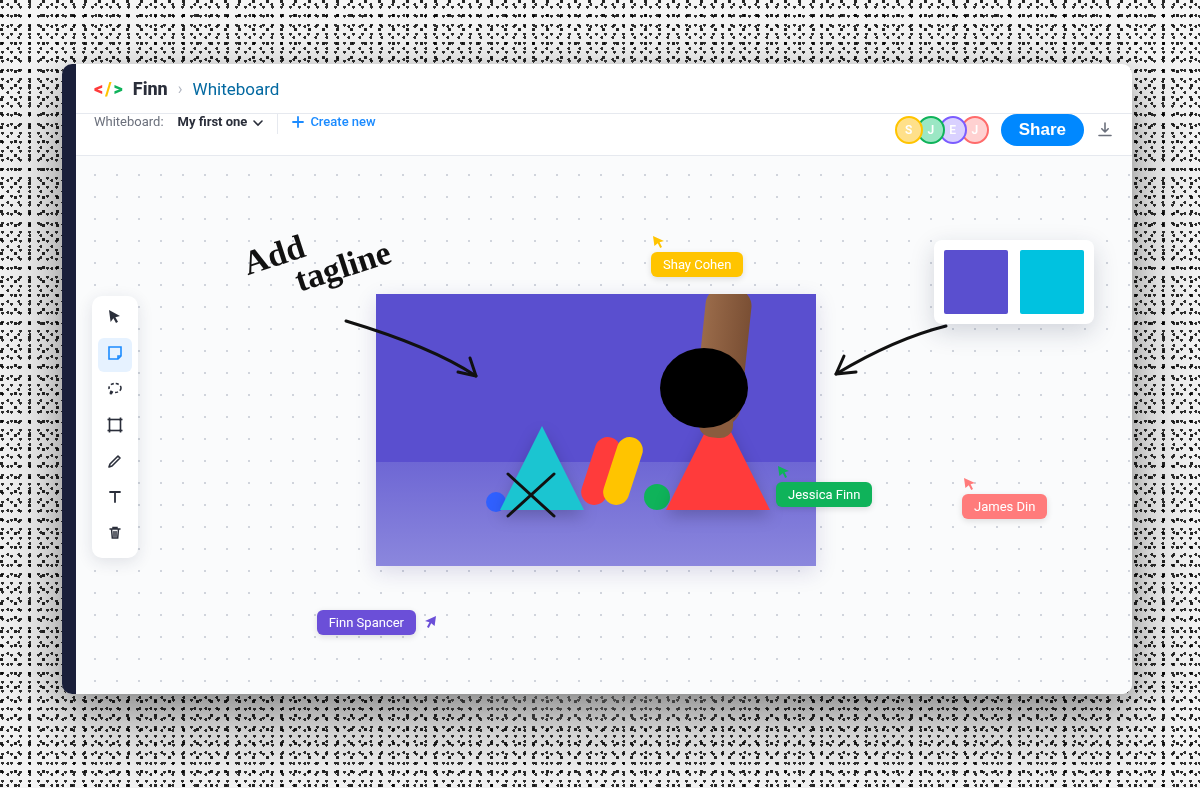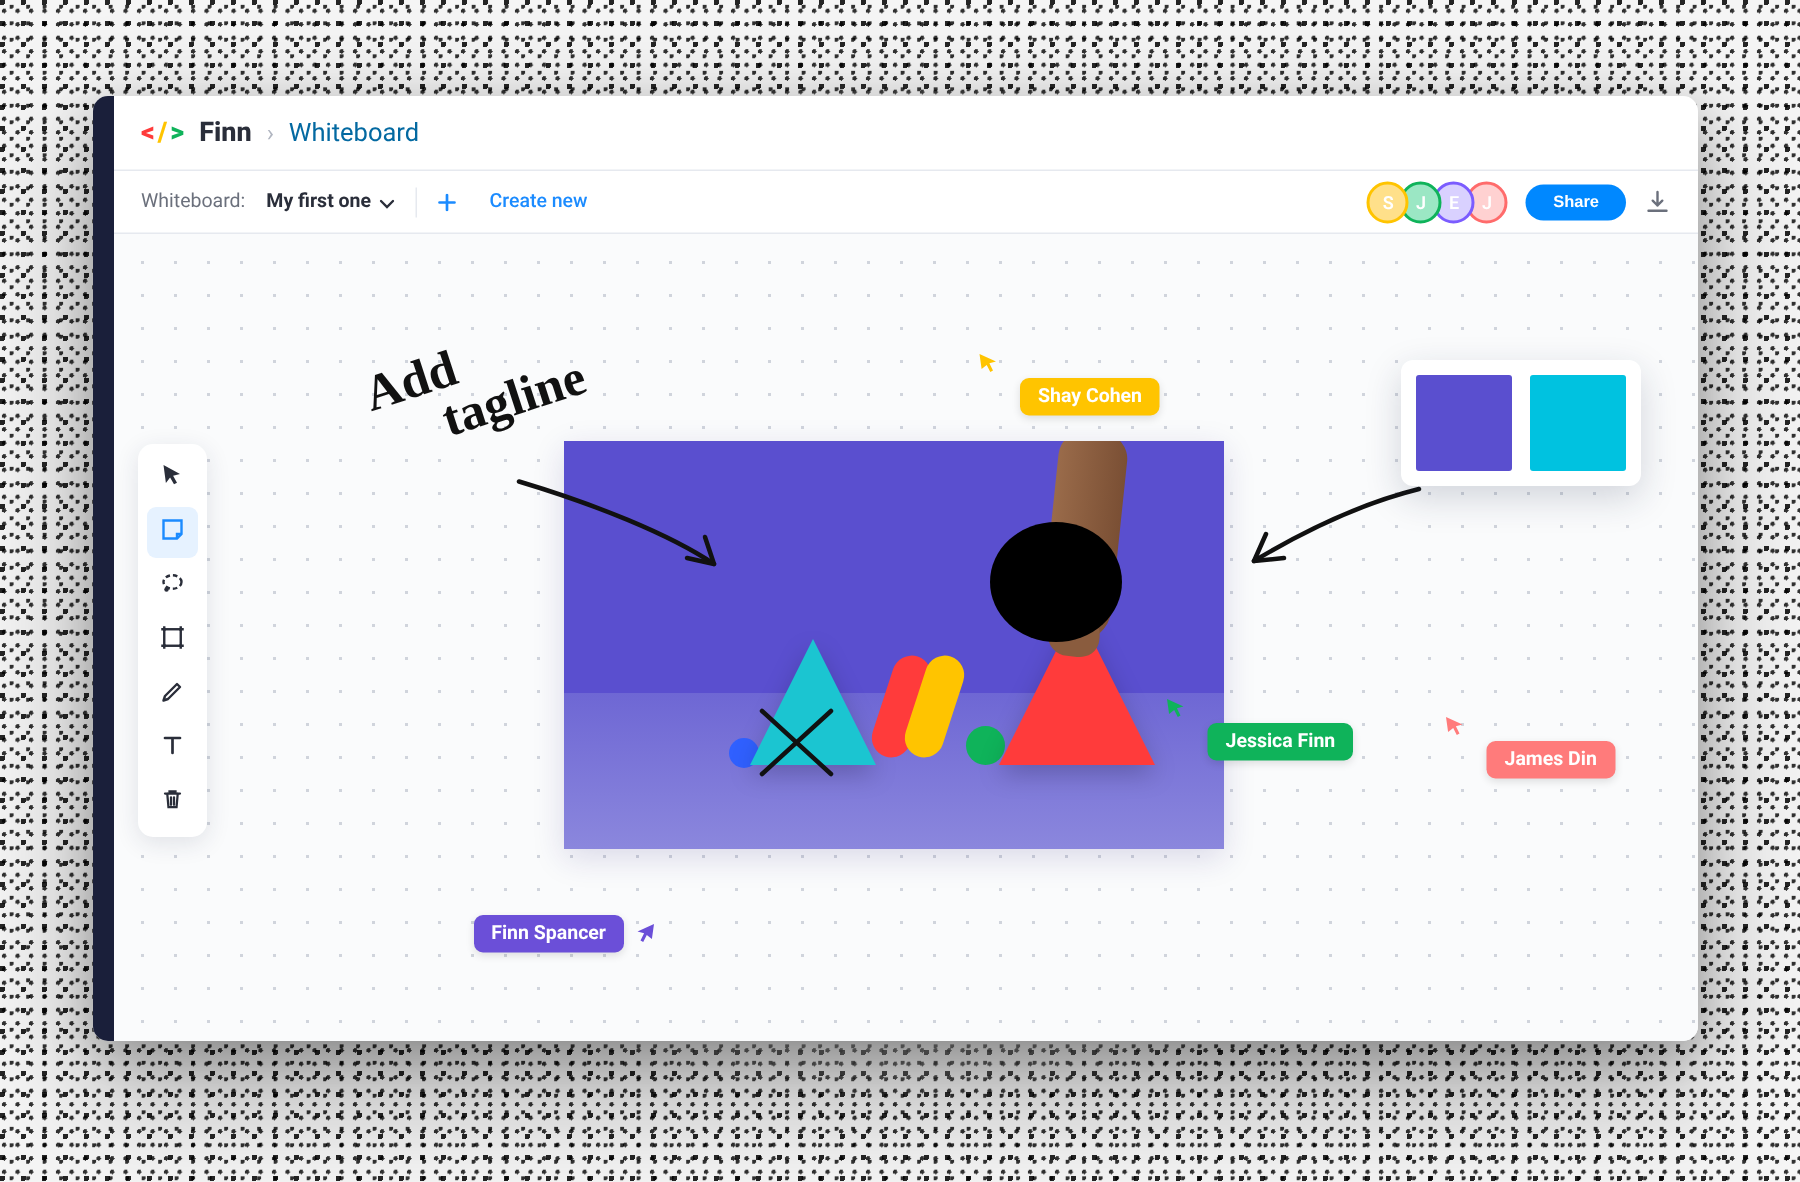--- a/index.html
+++ b/index.html
@@ -57,42 +57,42 @@
   .logo { display:flex; align-items:center; gap:2px; }
   .logo .b { font-weight:900; font-size:18px; }
   .bc { display:flex; align-items:center; gap:10px; }
   .bc-app { font-weight:800; font-size:18px; color:#2a2e3a; }
   .bc-sep { color:#b0b5c0; font-size:16px; }
   .bc-page { font-size:17px; color:#0369a1; }
   .subbar {
     height: 42px;
     border-bottom: 1px solid #e6e9ef;
     display: flex;
-    align-items: center;
+    align-items: flex-start;
     padding: 0 18px;
     gap: 14px;
     font-size: 13px;
     color: #4a4f5c;
   }
   .subbar .lbl { color:#6b707c; }
   .subbar .val { font-weight:700; color:#2a2e3a; display:flex; align-items:center; gap:6px; cursor:pointer; }
   .vline { width:1px; height:20px; background:#e6e9ef; }
-  .create-new { color:#1b8bff; display:flex; align-items:center; gap:22px; cursor:pointer; font-weight:500; }
+  .create-new { color:#1b8bff; display:flex; align-items:center; gap:6px; cursor:pointer; font-weight:500; }
   .right-actions { margin-left:auto; display:flex; align-items:center; gap:12px; }
   .avatars { display:flex; }
   .avatar {
     width: 28px; height: 28px; border-radius: 50%;
     border: 2px solid; margin-left: -6px;
     display:flex; align-items:center; justify-content:center;
     font-size:12px; font-weight:600; color:#fff;
     background-size: cover;
   }
   .share-btn {
     background:#0088ff; color:#fff; border:none;
-    padding: 6px 18px; border-radius: 18px; font-size:11px; font-weight:600;
+    padding: 6px 18px; border-radius: 18px; font-size:17px; font-weight:600;
     cursor:pointer;
   }
   .dl-icon { color:#6b707c; cursor:pointer; }
 
   .canvas {
     flex:1; position:relative; background:#fafbfc;
     background-image: radial-gradient(circle, #d0d4dc 1px, transparent 1px);
     background-size: 22px 22px;
     background-position: 8px 8px;
     overflow:hidden;
@@ -159,24 +159,23 @@
     font-size:34px; font-weight:600; color:#111;
     transform: rotate(-18deg);
     line-height: 0.95;
   }
   .handwriting .l2 { margin-left:44px; }
 
   
   .cursor-tag { position:absolute; }
   .cursor-tag .ptr { width:16px; height:16px; display:block; }
   .cursor-tag .label {
-    display:inline-block; color:#fff; font-size:13px; font-weight:700;
+    display:inline-block; color:#fff; font-size:13px; font-weight:400;
     padding:5px 12px; border-radius:6px; margin-top:2px;
     box-shadow: 0 2px 6px rgba(0,0,0,0.12);
-    margin-left: 29px;
   }
 
   
   .swatches {
     position:absolute; right:38px; top:84px;
     background:#fff; border-radius:8px; padding:10px;
     box-shadow: 0 8px 24px rgba(30,40,70,0.18);
     display:flex; gap:12px;
   }
   .swatch { width:64px; height:64px; border-radius:2px; }

